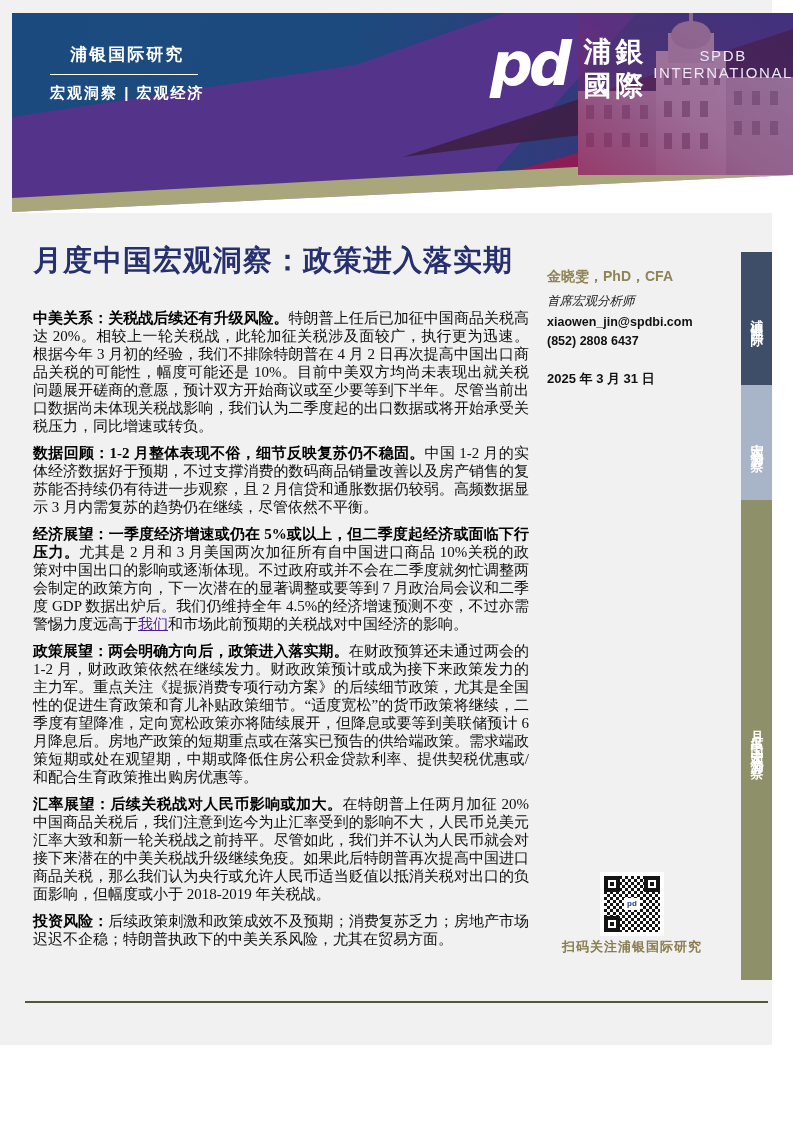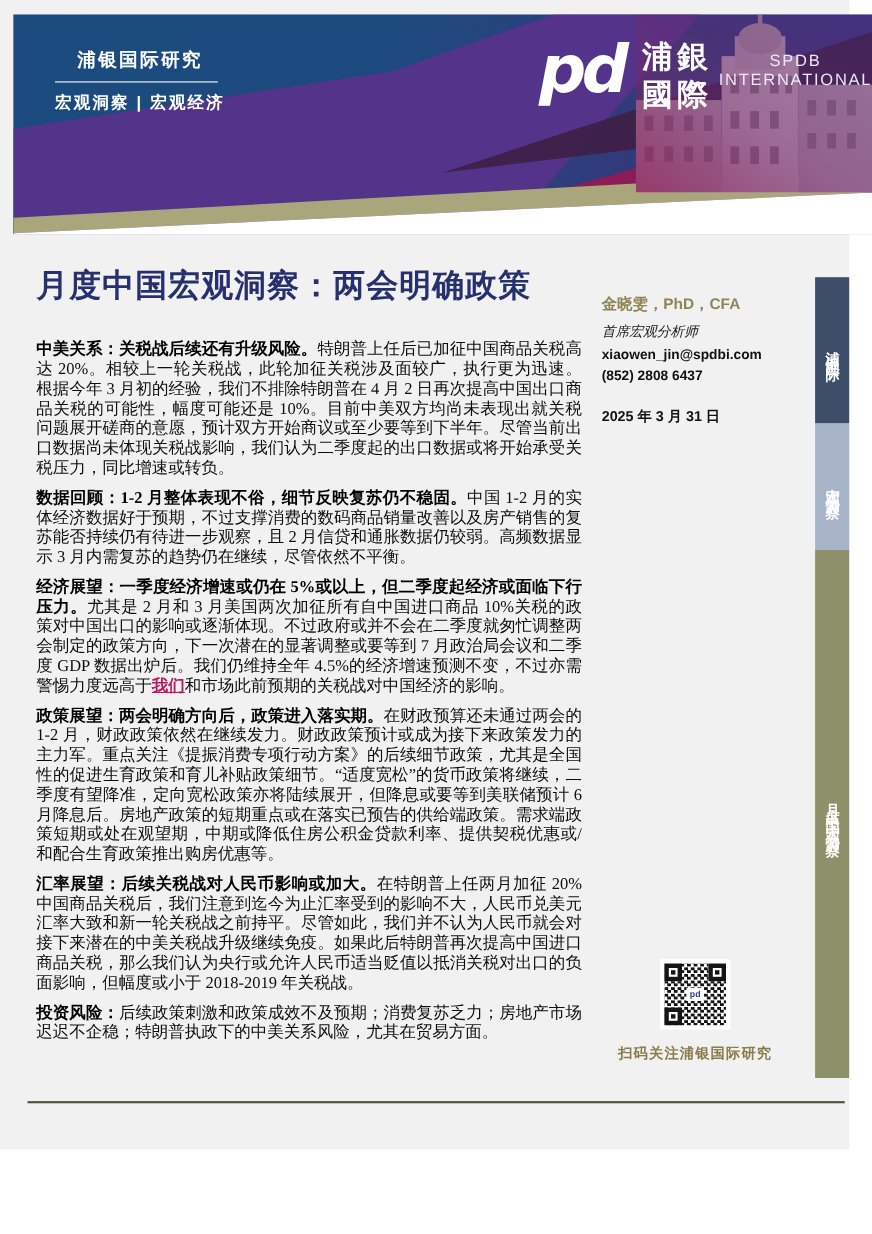--- a/index.html
+++ b/index.html
@@ -44,40 +44,40 @@
   
   .main-col { position:absolute; left:33px; top:244px; width:496px; }
   .doc-title {
     color:#27306e; font-weight:bold; font-size:29px; line-height:33px;
     letter-spacing:1px; font-family:"Liberation Serif", serif;
   }
   .para { margin-top:9px; font-size:15px; line-height:18px; text-align:justify; color:#0d0d0d;
           font-family:"Liberation Serif", serif; }
   .para:first-of-type { margin-top:32px; }
   .lead { font-weight:bold; color:#000; }
-  .doc-link { color:#be185d; text-decoration:underline;font-weight:bold; }
+  .doc-link { color:#4c1d95; text-decoration:underline; }
 
   
   .info-col { position:absolute; left:547px; top:268px; width:180px; }
   .an-name { color:#8f8455; font-weight:bold; font-size:14px; }
   .an-role { color:#1a1a1a; font-size:12.5px; font-style:italic; margin-top:7px; font-family:"Liberation Serif", serif; }
   .an-email, .an-phone { color:#111; font-size:12.5px; font-weight:bold; margin-top:5px; }
   .an-date { color:#111; font-size:13px; font-weight:bold; margin-top:22px; }
 
   
   .qr-wrap { position:absolute; left:547px; top:872px; width:170px; text-align:center; }
   .qr-box { position:relative; width:64px; height:64px; margin:0 auto; background:#fff; padding:4px; }
   .qr-pattern { width:56px; height:56px;
     background:conic-gradient(#151515 25%, #fff 0 50%, #151515 0 75%, #fff 0) 0 0 / 6px 6px; }
   .qr-finder { position:absolute; width:16px; height:16px; border:4px solid #151515; background:#fff; }
   .qr-finder::after { content:""; position:absolute; left:2px; top:2px; width:4px; height:4px; background:#151515; }
   .qr-tl { left:4px; top:4px; } .qr-tr { right:4px; top:4px; } .qr-bl { left:4px; bottom:4px; }
   .qr-logo { position:absolute; left:24px; top:26px; width:16px; height:12px; background:#fff;
     color:#2a3d8f; font-size:8px; font-weight:bold; line-height:12px; text-align:center; }
-  .qr-caption { margin-top:13px; color:#8a7c4d; font-weight:bold; font-size:13px; letter-spacing:1px;
+  .qr-caption { margin-top:2px; color:#8a7c4d; font-weight:bold; font-size:13px; letter-spacing:1px;
     font-family:"Liberation Serif", serif; }
 
   
   .tab { position:absolute; left:741px; width:31px; display:flex; align-items:center; justify-content:center;
     writing-mode:vertical-rl; text-orientation:upright; color:#fff; font-weight:bold; font-size:13px;
     letter-spacing:5px; font-family:"Liberation Serif", serif; }
   .tab-1 { top:252px; height:133px; background:#3e4e68; }
   .tab-2 { top:385px; height:115px; background:#a8b5c9; }
   .tab-3 { top:500px; height:480px; background:#8e9069; }
 
@@ -156,21 +156,21 @@
       <div class="pd-mark">pd</div>
       <div class="bn-logo-txt">
         <div class="bn-logo-cn">浦銀國際</div>
         <div class="bn-logo-en">SPDB INTERNATIONAL</div>
       </div>
     </div>
   </div>
 
   <div class="main-col">
     <div class="doc-title">
-      <div>月度中国宏观洞察：两会明确政策</div>
+      <div>月度中国宏观洞察：政策进入落实期</div>
     </div>
 
     <p class="para"><span class="lead">中美关系：关税战后续还有升级风险。</span><span>特朗普上任后已加征中国商品关税高达 20%。相较上一轮关税战，此轮加征关税涉及面较广，执行更为迅速。根据今年 3 月初的经验，我们不排除特朗普在 4 月 2 日再次提高中国出口商品关税的可能性，幅度可能还是 10%。目前中美双方均尚未表现出就关税问题展开磋商的意愿，预计双方开始商议或至少要等到下半年。尽管当前出口数据尚未体现关税战影响，我们认为二季度起的出口数据或将开始承受关税压力，同比增速或转负。</span></p>
 
     <p class="para"><span class="lead">数据回顾：1-2 月整体表现不俗，细节反映复苏仍不稳固。</span><span>中国 1-2 月的实体经济数据好于预期，不过支撑消费的数码商品销量改善以及房产销售的复苏能否持续仍有待进一步观察，且 2 月信贷和通胀数据仍较弱。高频数据显示 3 月内需复苏的趋势仍在继续，尽管依然不平衡。</span></p>
 
     <p class="para"><span class="lead">经济展望：一季度经济增速或仍在 5%或以上，但二季度起经济或面临下行压力。</span><span>尤其是 2 月和 3 月美国两次加征所有自中国进口商品 10%关税的政策对中国出口的影响或逐渐体现。不过政府或并不会在二季度就匆忙调整两会制定的政策方向，下一次潜在的显著调整或要等到 7 月政治局会议和二季度 GDP 数据出炉后。我们仍维持全年 4.5%的经济增速预测不变，不过亦需警惕力度远高于</span><a class="doc-link" href="#">我们</a><span>和市场此前预期的关税战对中国经济的影响。</span></p>
 
     <p class="para"><span class="lead">政策展望：两会明确方向后，政策进入落实期。</span><span>在财政预算还未通过两会的 1-2 月，财政政策依然在继续发力。财政政策预计或成为接下来政策发力的主力军。重点关注《提振消费专项行动方案》的后续细节政策，尤其是全国性的促进生育政策和育儿补贴政策细节。“适度宽松”的货币政策将继续，二季度有望降准，定向宽松政策亦将陆续展开，但降息或要等到美联储预计 6 月降息后。房地产政策的短期重点或在落实已预告的供给端政策。需求端政策短期或处在观望期，中期或降低住房公积金贷款利率、提供契税优惠或/和配合生育政策推出购房优惠等。</span></p>
 

